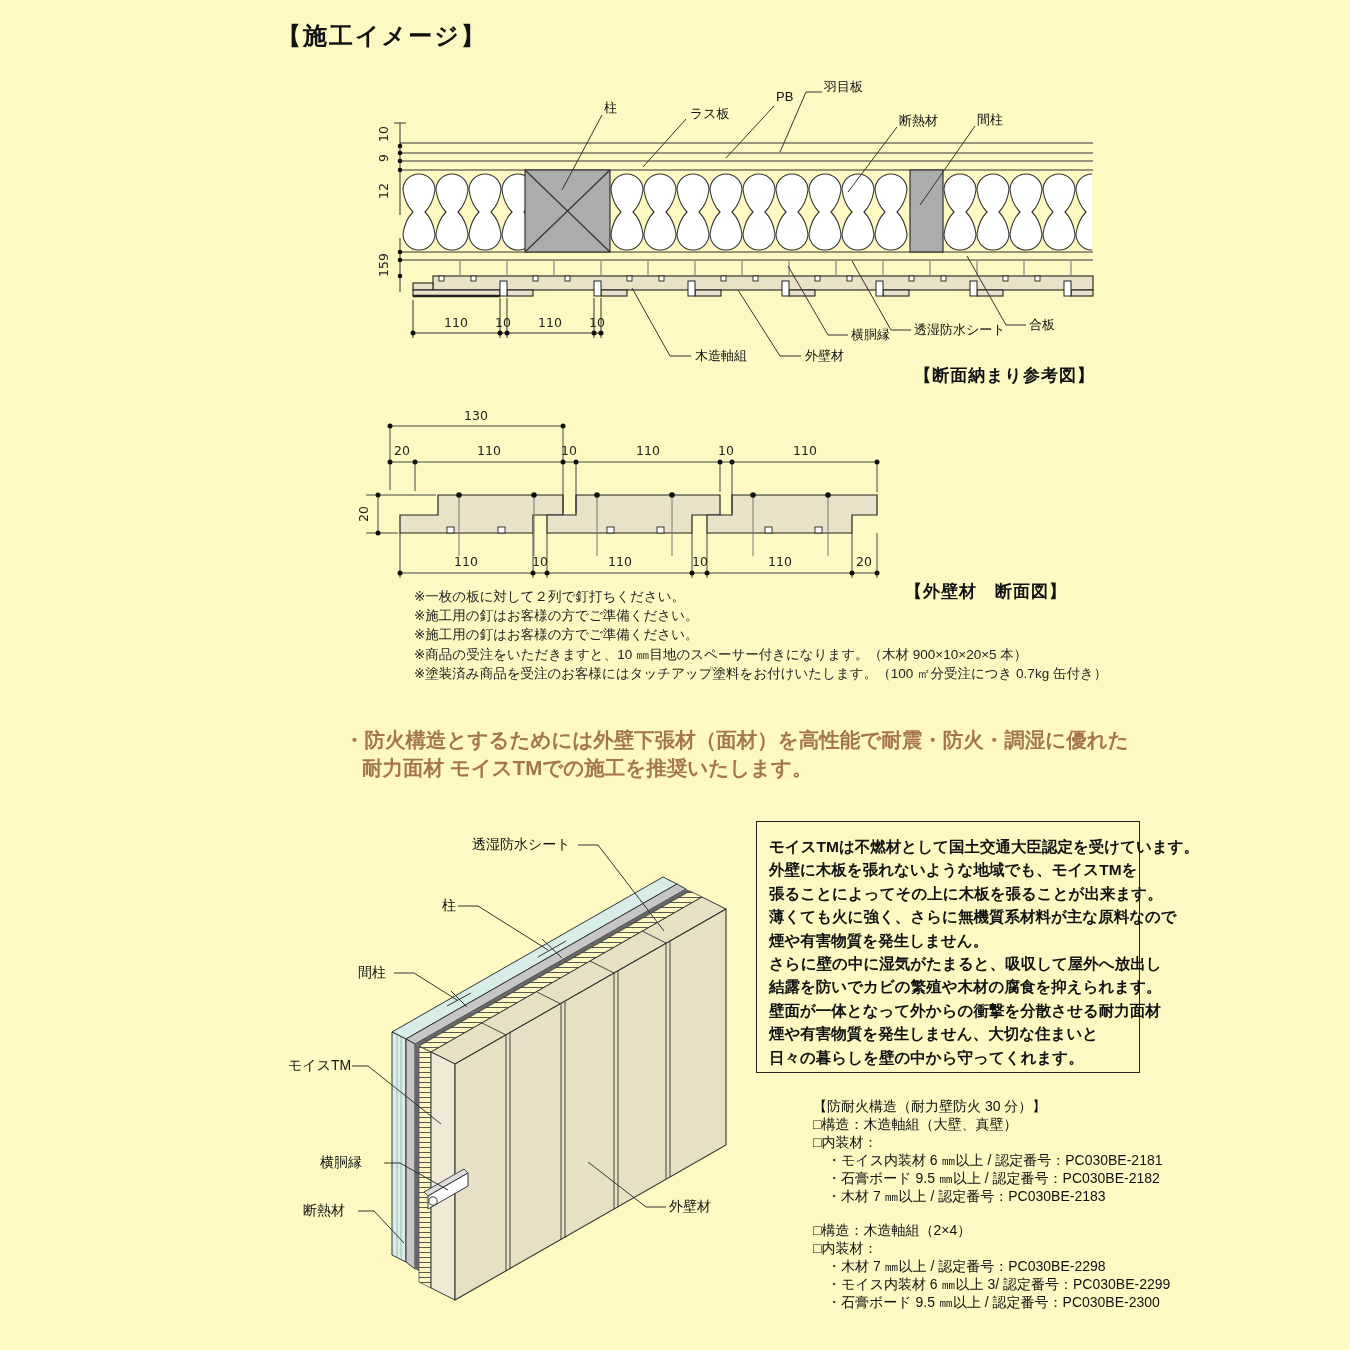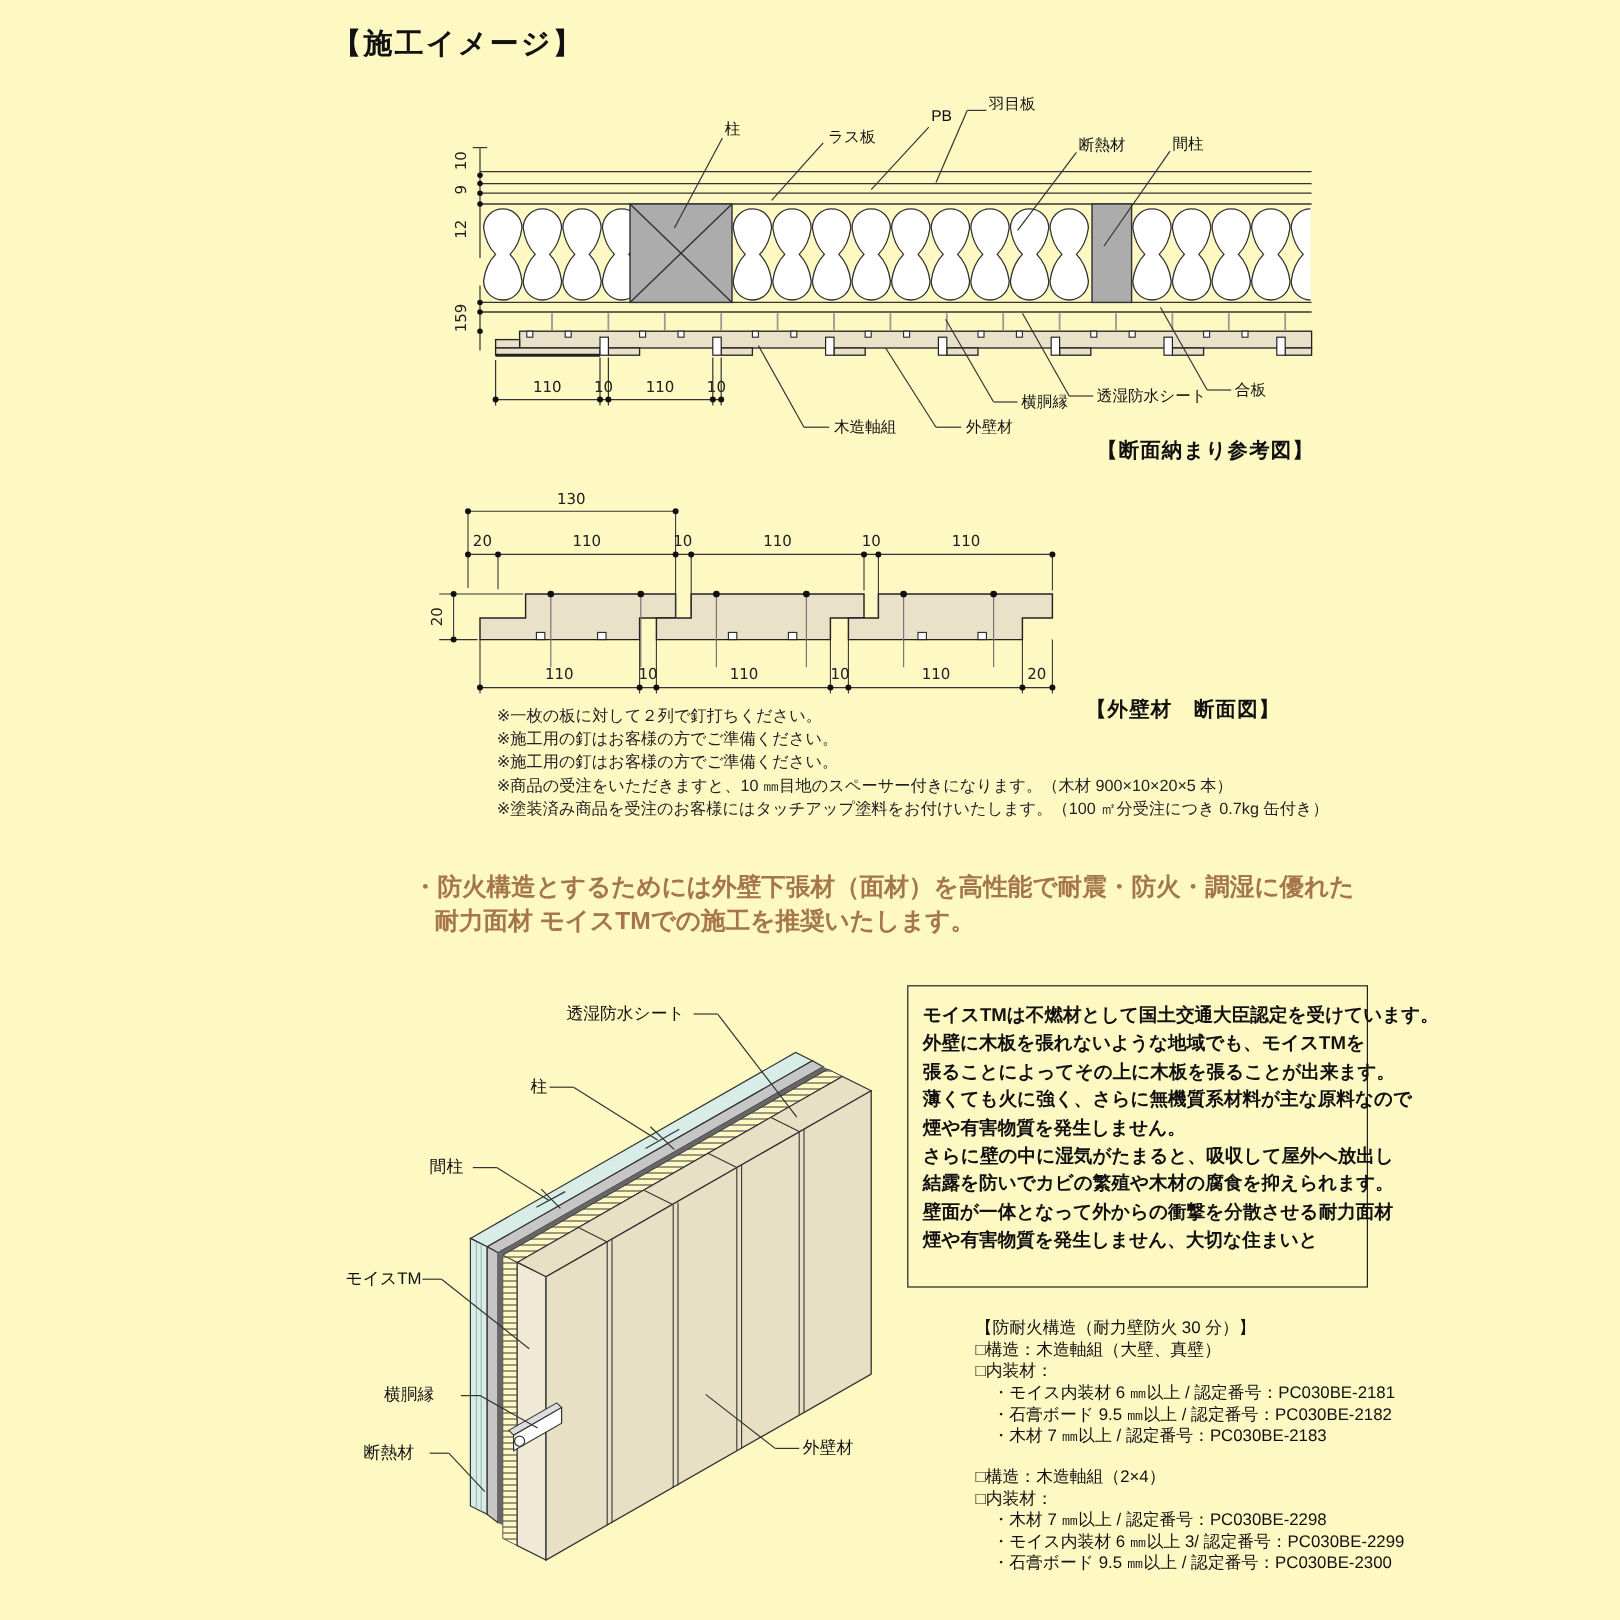--- a/index.html
+++ b/index.html
@@ -395,20 +395,21 @@
   <div class="infobox">
     <div>モイスTMは不燃材として国土交通大臣認定を受けています。</div>
     <div>外壁に木板を張れないような地域でも、モイスTMを</div>
     <div>張ることによってその上に木板を張ることが出来ます。</div>
     <div>薄くても火に強く、さらに無機質系材料が主な原料なので</div>
     <div>煙や有害物質を発生しません。</div>
     <div>さらに壁の中に湿気がたまると、吸収して屋外へ放出し</div>
     <div>結露を防いでカビの繁殖や木材の腐食を抑えられます。</div>
     <div>壁面が一体となって外からの衝撃を分散させる耐力面材</div>
     <div>煙や有害物質を発生しません、大切な住まいと</div>
+    <div>日々の暮らしを壁の中から守ってくれます。</div>
   </div>
 
   <div class="specs">
     <div>【防耐火構造（耐力壁防火 30 分）】</div>
     <div>□構造：木造軸組（大壁、真壁）</div>
     <div>□内装材：</div>
     <div class="item">・モイス内装材 6 ㎜以上 / 認定番号：PC030BE-2181</div>
     <div class="item">・石膏ボード 9.5 ㎜以上 / 認定番号：PC030BE-2182</div>
     <div class="item">・木材 7 ㎜以上 / 認定番号：PC030BE-2183</div>
     <div class="gap"></div>

